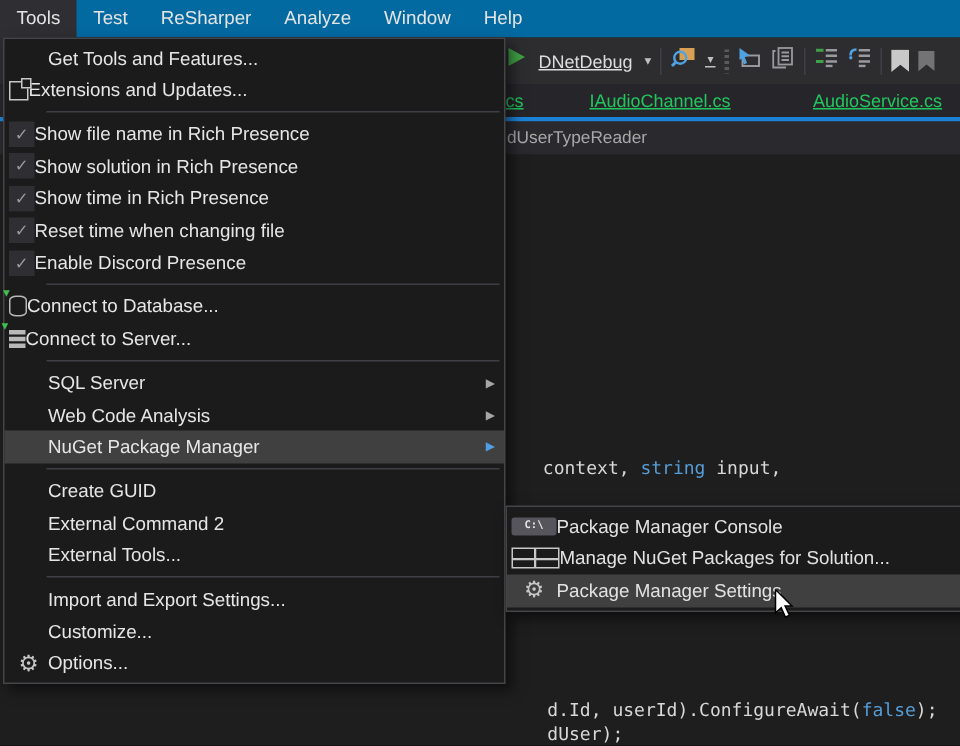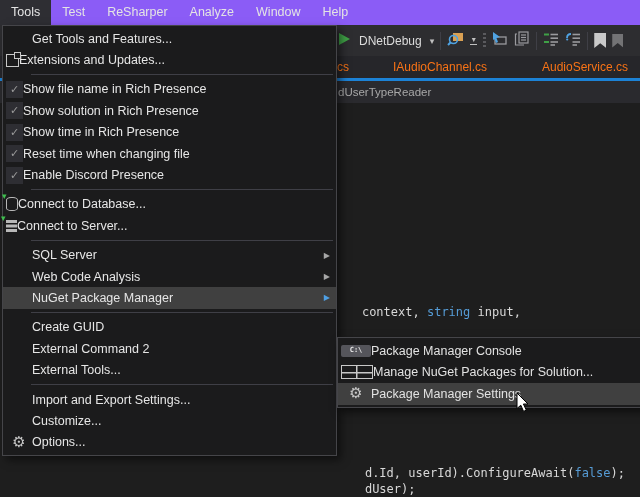--- a/index.html
+++ b/index.html
@@ -1,36 +1,36 @@
 <!DOCTYPE html>
 <html><head>
 <meta charset="utf-8">
 <style>
   html,body{margin:0;padding:0;background:#111;}
   #screen{position:relative;width:640px;height:497px;overflow:hidden;background:#1E1E1E;
           font-family:"Liberation Sans",sans-serif;-webkit-font-smoothing:antialiased;}
   
-  .menubar{position:absolute;left:0;top:0;width:640px;height:25px;background:#8b5cf6;display:flex;align-items:stretch;}
+  .menubar{position:absolute;left:0;top:0;width:640px;height:25px;background:#0369a1;display:flex;align-items:stretch;}
   .mb-item{padding:0 11px;line-height:25px;font-size:12.5px;color:#E4E4E4;cursor:default;}
   .mb-item.open{background:#2E2E33;}
   
   .toolbar{position:absolute;left:0;top:25px;width:640px;height:31px;background:#2D2D30;}
   .toolbar-content{position:absolute;left:338px;top:0;height:31px;display:flex;align-items:center;gap:6px;}
-  .tb-label{font-size:12px;color:#DCDCDC;padding:0 2px;}
+  .tb-label{font-size:12px;color:#DCDCDC;padding:0 2px;text-decoration:underline;}
   .tb-caret{font-size:9px;color:#C0C0C0;font-family:"DejaVu Sans",sans-serif;}
   .tb-caret-ul{display:flex;flex-direction:column;align-items:center;line-height:5px;}
   .tb-caret-ul i{font-style:normal;font-size:8px;color:#C0C0C0;font-family:"DejaVu Sans",sans-serif;}
   .tb-caret-ul b{width:7px;height:1px;background:#C0C0C0;margin-top:2px;}
   .vsep{width:1px;height:18px;background:#3F3F46;}
   .grip{width:3px;height:16px;background:repeating-linear-gradient(180deg,#5A5A5E 0 2px,transparent 2px 4px);}
   .bookmark{width:12px;height:15px;background:#C9C9C9;clip-path:polygon(0 0,100% 0,100% 100%,50% 68%,0 100%);}
   .bookmark.dim{opacity:.45;width:11px;height:14px;}
   
   .tabstrip{position:absolute;left:0;top:56px;width:640px;height:22px;background:#26262A;}
-  .tab{position:absolute;top:0;line-height:22px;font-size:12px;color:#f97316;white-space:nowrap;}
+  .tab{position:absolute;top:0;line-height:22px;font-size:12px;color:#22c55e;white-space:nowrap;text-decoration:underline;}
   .tabstrip span.tab:nth-of-type(1){left:337px;}
   .tabstrip span.tab:nth-of-type(2){left:393px;}
   .tabstrip span.tab:nth-of-type(3){left:542px;}
   .blueline{position:absolute;left:0;top:78px;width:640px;height:3px;background:#1C82D6;}
   
   .navbar{position:absolute;left:0;top:81px;width:640px;height:22px;background:#2A2A2E;}
   .navbar .crumb{position:absolute;left:338px;line-height:22px;font-size:11.5px;color:#A8A8A8;}
   
   .editor{position:absolute;left:0;top:103px;width:640px;height:394px;background:#1E1E1E;}
   .codeline{position:absolute;white-space:pre;font-family:"DejaVu Sans Mono",monospace;font-size:12px;color:#D8D8D8;}

